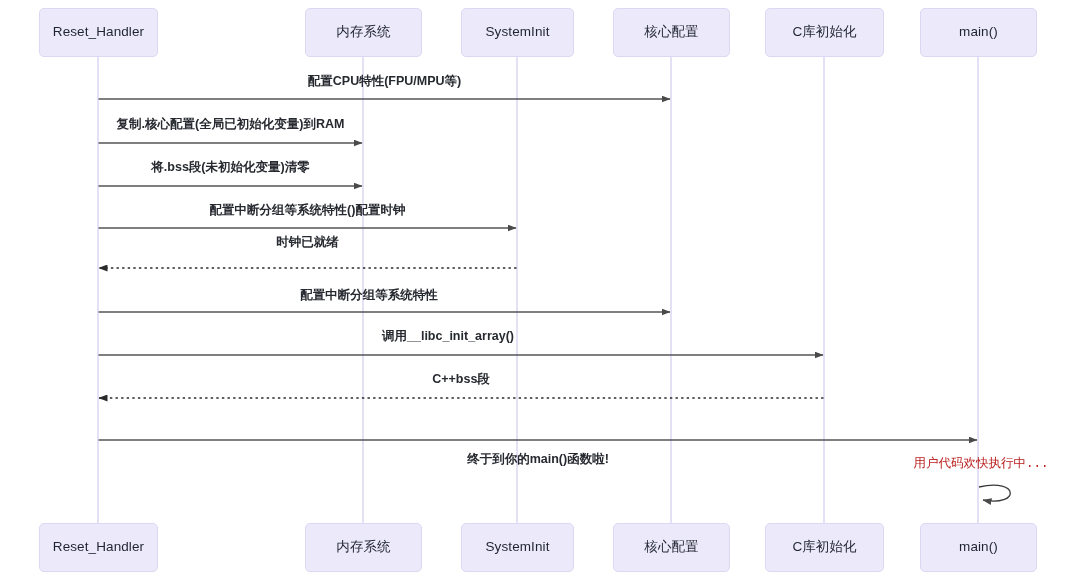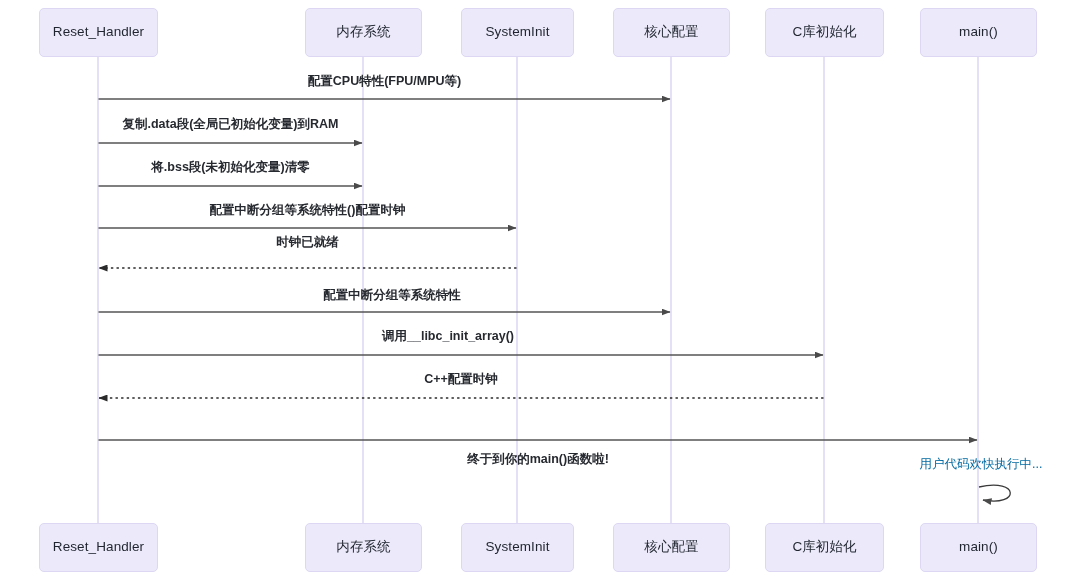--- a/index.html
+++ b/index.html
@@ -48,24 +48,25 @@
     font-size: 12.5px;
     color: #26292f;
     white-space: nowrap;
     transform: translateX(-50%);
     line-height: 1.2;
     font-weight: bold;
   }
   .self-label {
     position: absolute;
     font-size: 12.5px;
-    color: #0369a1;
+    color: #b91c1c;
     white-space: nowrap;
     transform: translateX(-50%);
     line-height: 1.2;
+    font-family: Liberation Mono, monospace;
   }
 </style>
 </head>
 <body>
 
 <div id="diagram-root">
 
   <svg id="diagram-svg" viewBox="0 0 1080 581" xmlns="http://www.w3.org/2000/svg">
     <defs>
       <marker id="arrowhead-solid" markerWidth="9" markerHeight="7" refX="8.5" refY="3.5" orient="auto" markerUnits="userSpaceOnUse">
@@ -134,24 +135,24 @@
       </div>
       <div class="actor-box" style="left: 765px; top: 523px; width: 119px; height: 49px;">
         <span class="actor-label">C库初始化</span>
       </div>
       <div class="actor-box" style="left: 920px; top: 523px; width: 117px; height: 49px;">
         <span class="actor-label">main()</span>
       </div>
     </div>
   <div id="labels-layer">
       <div class="msg-label" style="left: 384.5px; top: 74px;">配置CPU特性(FPU/MPU等)</div>
-      <div class="msg-label" style="left: 230.5px; top: 117px;">复制.data段(全局已初始化变量)到RAM</div>
+      <div class="msg-label" style="left: 230.5px; top: 117px;">复制.核心配置(全局已初始化变量)到RAM</div>
       <div class="msg-label" style="left: 230.5px; top: 160px;">将.bss段(未初始化变量)清零</div>
       <div class="msg-label" style="left: 307.5px; top: 203px;">配置中断分组等系统特性()配置时钟</div>
       <div class="msg-label" style="left: 307.5px; top: 235px;">时钟已就绪</div>
-      <div class="msg-label" style="left: 392px; top: 288px; text-align: center;">配置中断分组等系统特性</div>
+      <div class="msg-label" style="left: 369px; top: 288px; text-align: center;">配置中断分组等系统特性</div>
       <div class="msg-label" style="left: 448px; top: 329px;">调用__libc_init_array()</div>
-      <div class="msg-label" style="left: 461px; top: 372px;">C++配置时钟</div>
+      <div class="msg-label" style="left: 461px; top: 372px;">C++bss段</div>
       <div class="msg-label" style="left: 538px; top: 415px; margin-top: 37px;">终于到你的main()函数啦!</div>
       <div class="self-label" style="left: 981px; top: 457px;">用户代码欢快执行中...</div>
     </div>
 
 </div>
 
 </body></html>

